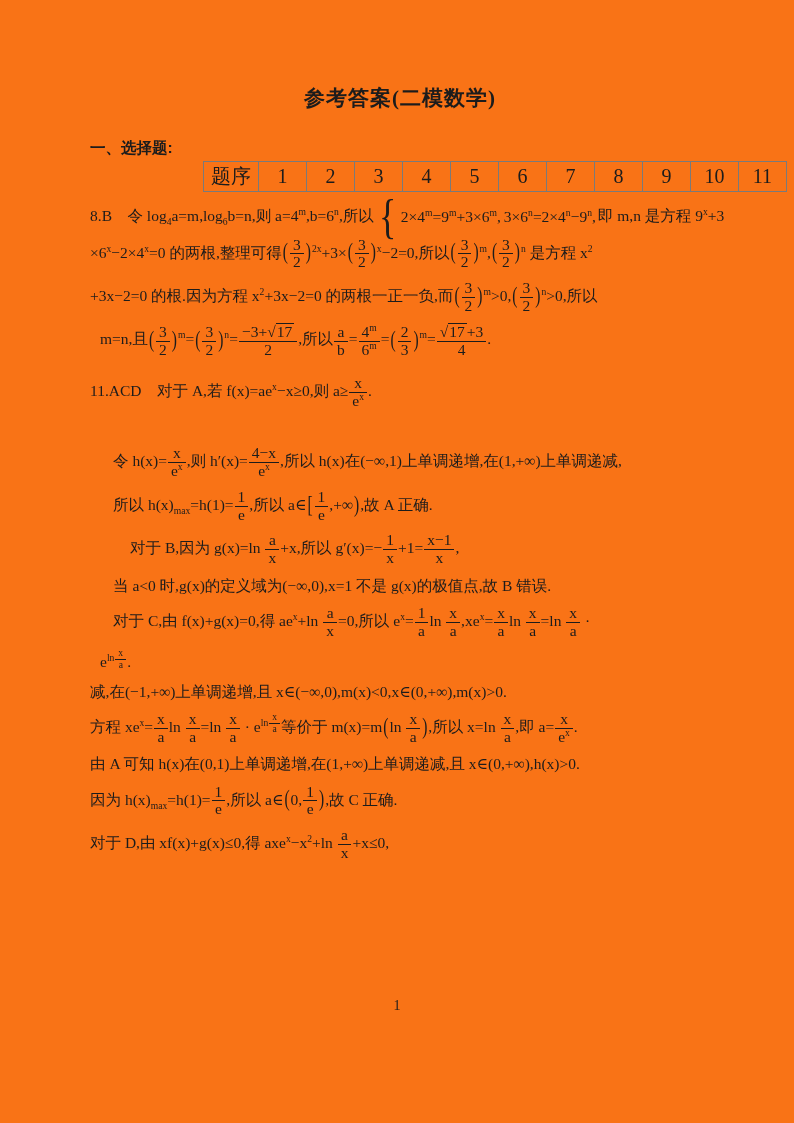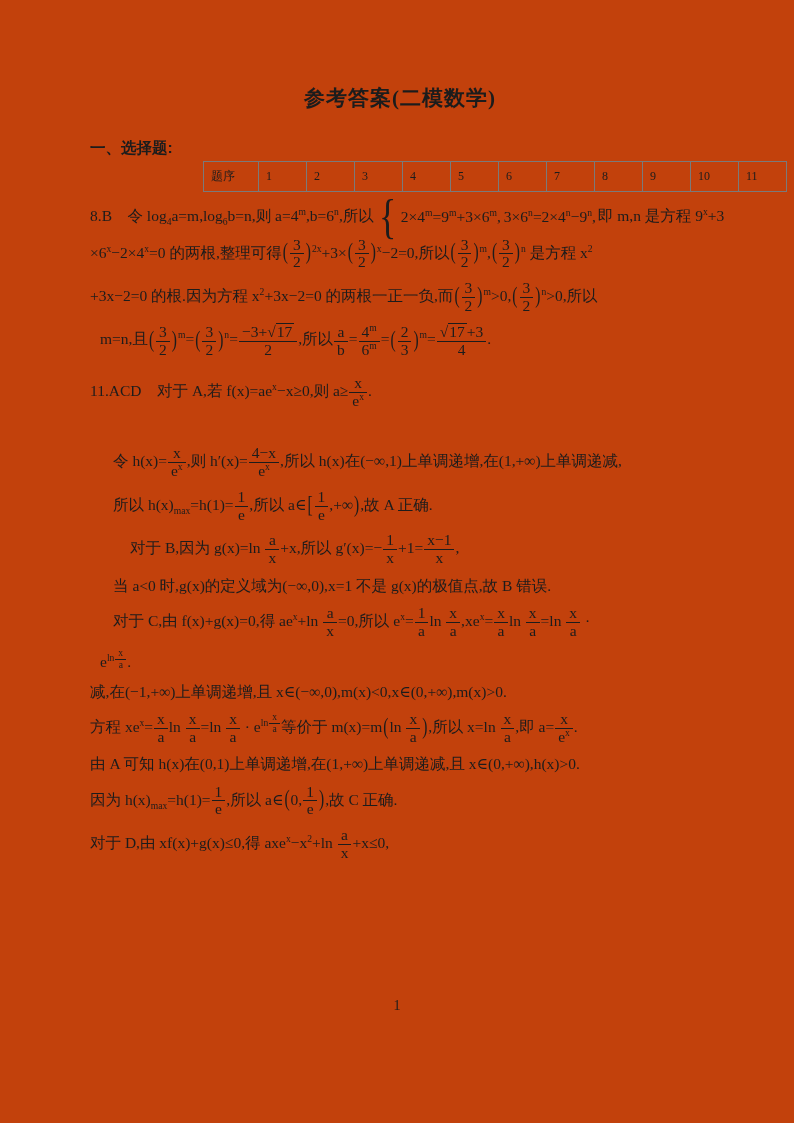--- a/index.html
+++ b/index.html
@@ -1,20 +1,20 @@
 <!DOCTYPE html>
 <html><head>
 <meta charset="utf-8">
 <style>
   html,body{margin:0;padding:0;background:#e8e8e8;}
   .page{
     position:relative;
     width:794px;height:1123px;
     margin:0 auto;
-    background:#c2410c;
+    background:#f97316;
     color:#1c1c1c;
     font-family:"Liberation Serif","DejaVu Serif",serif;
     font-size:15.5px;
     overflow:hidden;
     box-sizing:border-box;
     padding:84px 84px 0 90px;
   }
   .doc-title{
     text-align:center;
     font-size:21px;
@@ -30,21 +30,22 @@
   }
   table.answers{
     border-collapse:collapse;
     margin:2px 0 14px 113px;
   }
   table.answers td{
     border:1px solid #7a7a7a;
     height:29px;
     min-width:33px;
     padding:0 7px;
-    font-size:12px;
+    text-align:center;
+    font-size:20px;
   }
   table.answers td.lbl{min-width:40px;}
   .solutions{margin-top:10px;}
   .solution-block{margin:0 0 16px 0;}
   .math-line{
     margin:9px 0;
     line-height:1.3;
     white-space:nowrap;
   }
   

